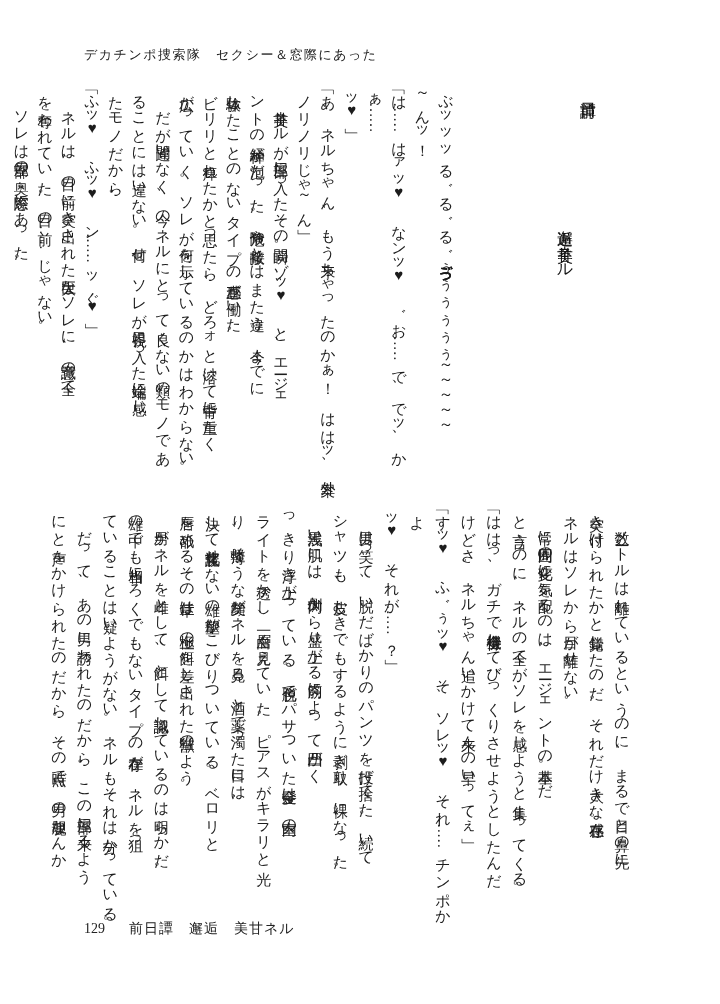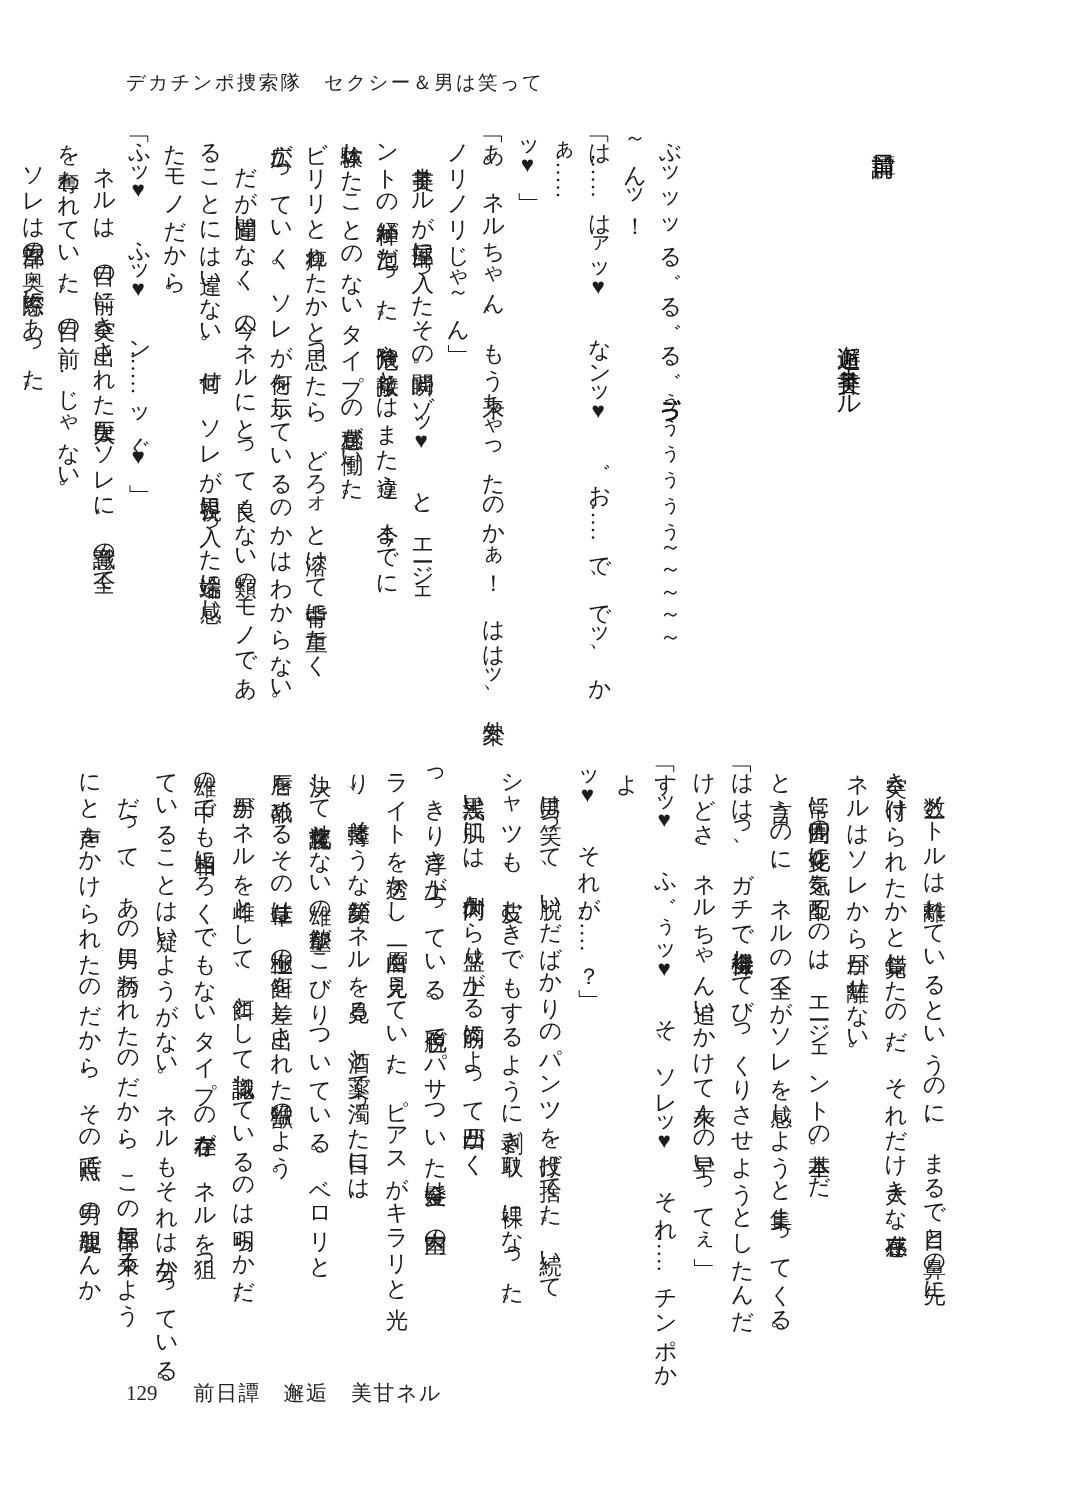--- a/index.html
+++ b/index.html
@@ -75,21 +75,21 @@
   #footer .ftitle {
     letter-spacing: 1px;
     white-space: pre;
   }
 </style>
 </head>
 <body>
 
 <div id="page">
 
-  <div id="running-header">デカチンポ捜索隊　セクシー＆男は笑って</div>
+  <div id="running-header">デカチンポ捜索隊　セクシー＆窓際にあった</div>
 
   <div id="chapter-title" class="vert">前日譚
 　　　　　　　　邂逅　美甘ネル</div>
 
   <div id="top-text-block" class="vert tcol">
     <p>ぶッッッる゛る゛る゛ゔゔゔぅぅぅぅぅぅ～～～～～</p>
     <p>～んッ！</p>
     <p>「は……はァッ♥　なンッ♥　゛お……で、でッ、かぁ……
 ッ♥」</p>
     <p>「あ、ネルちゃん、もう来ちゃったのかぁ！　ははッ、案外

